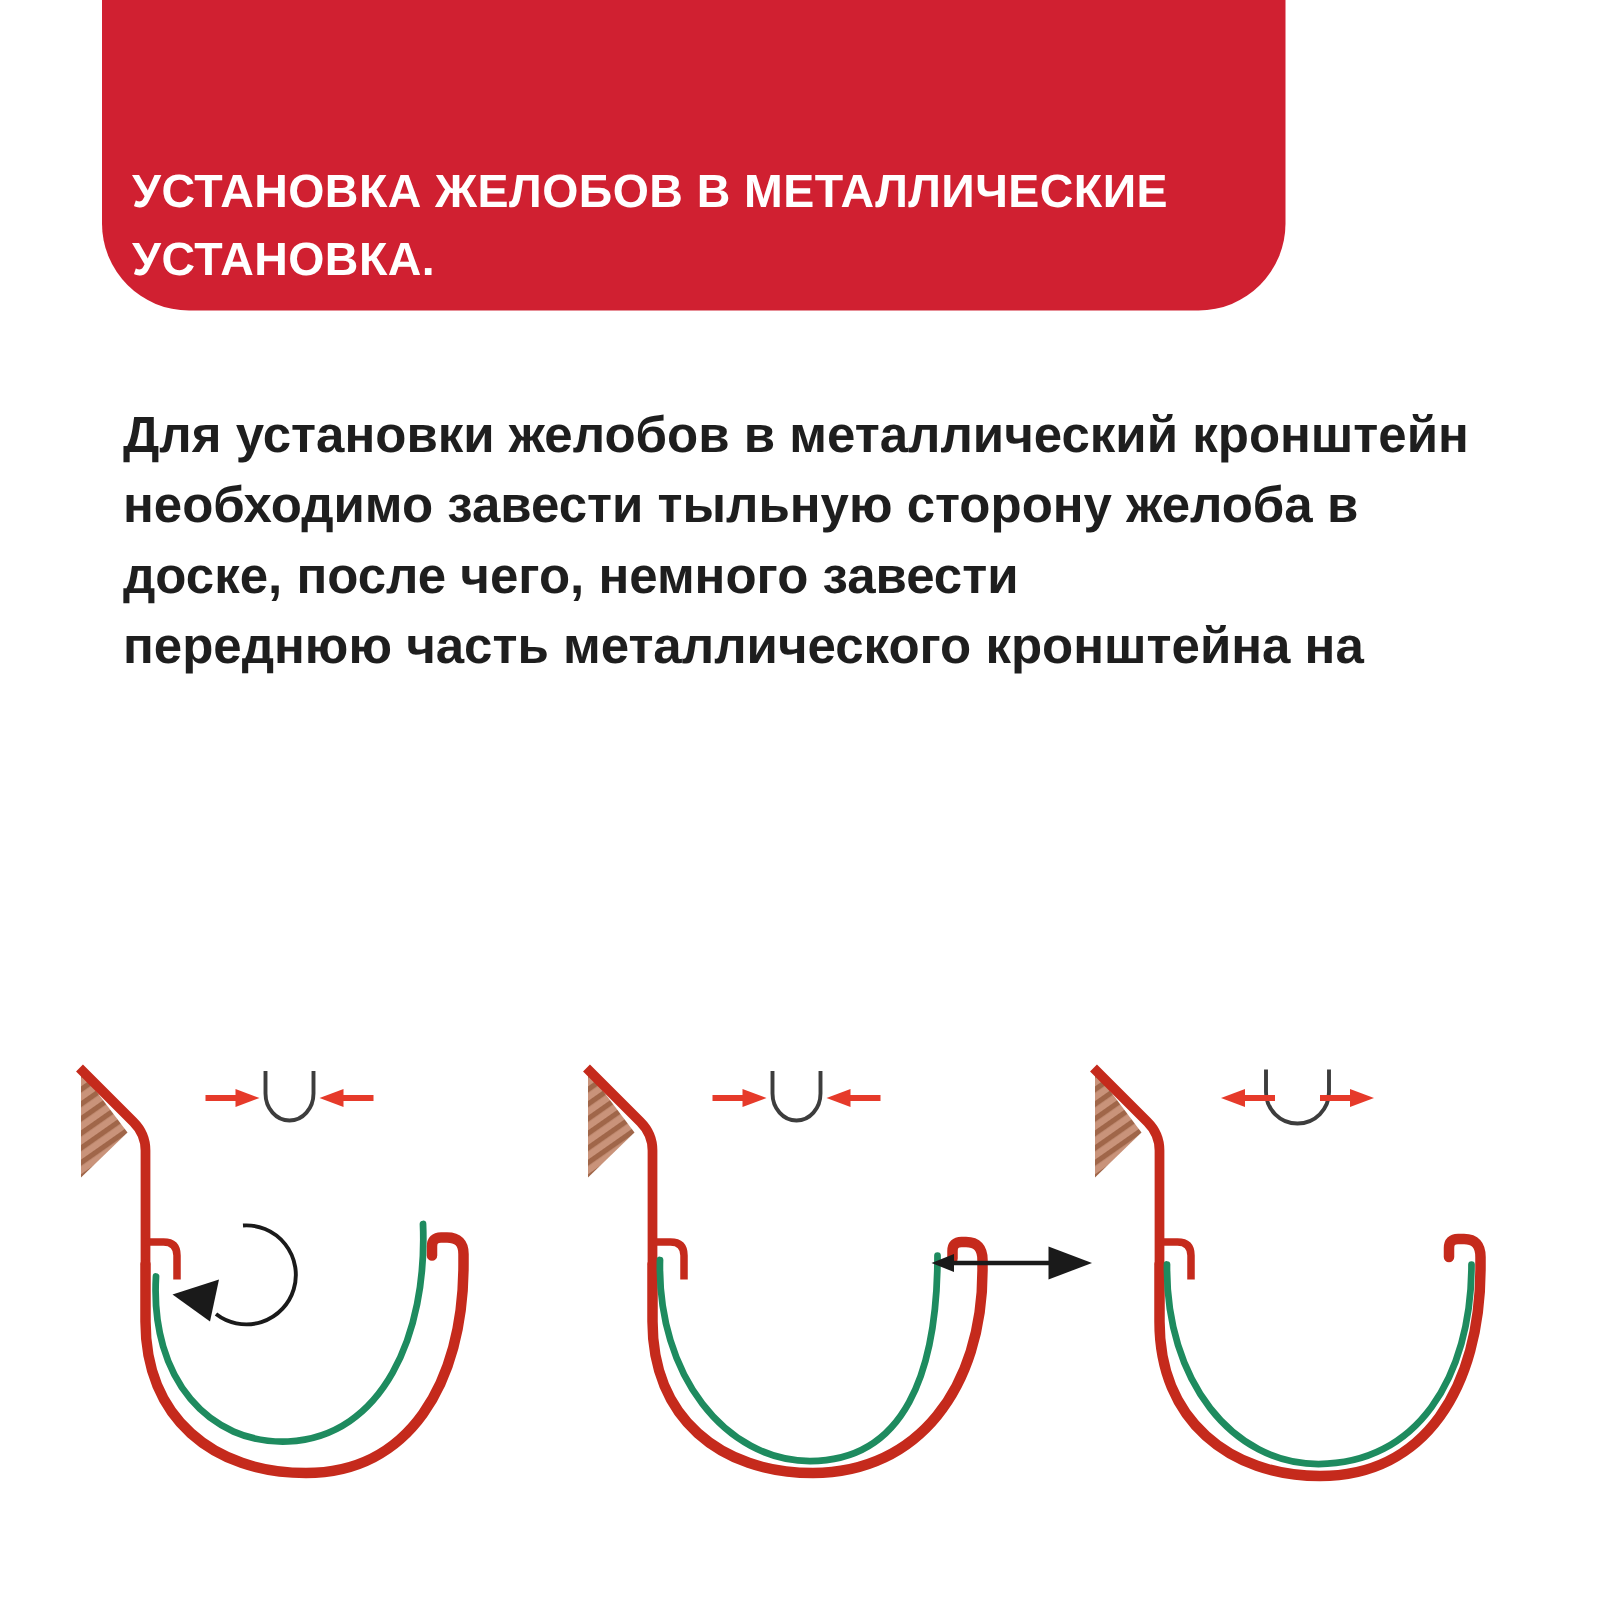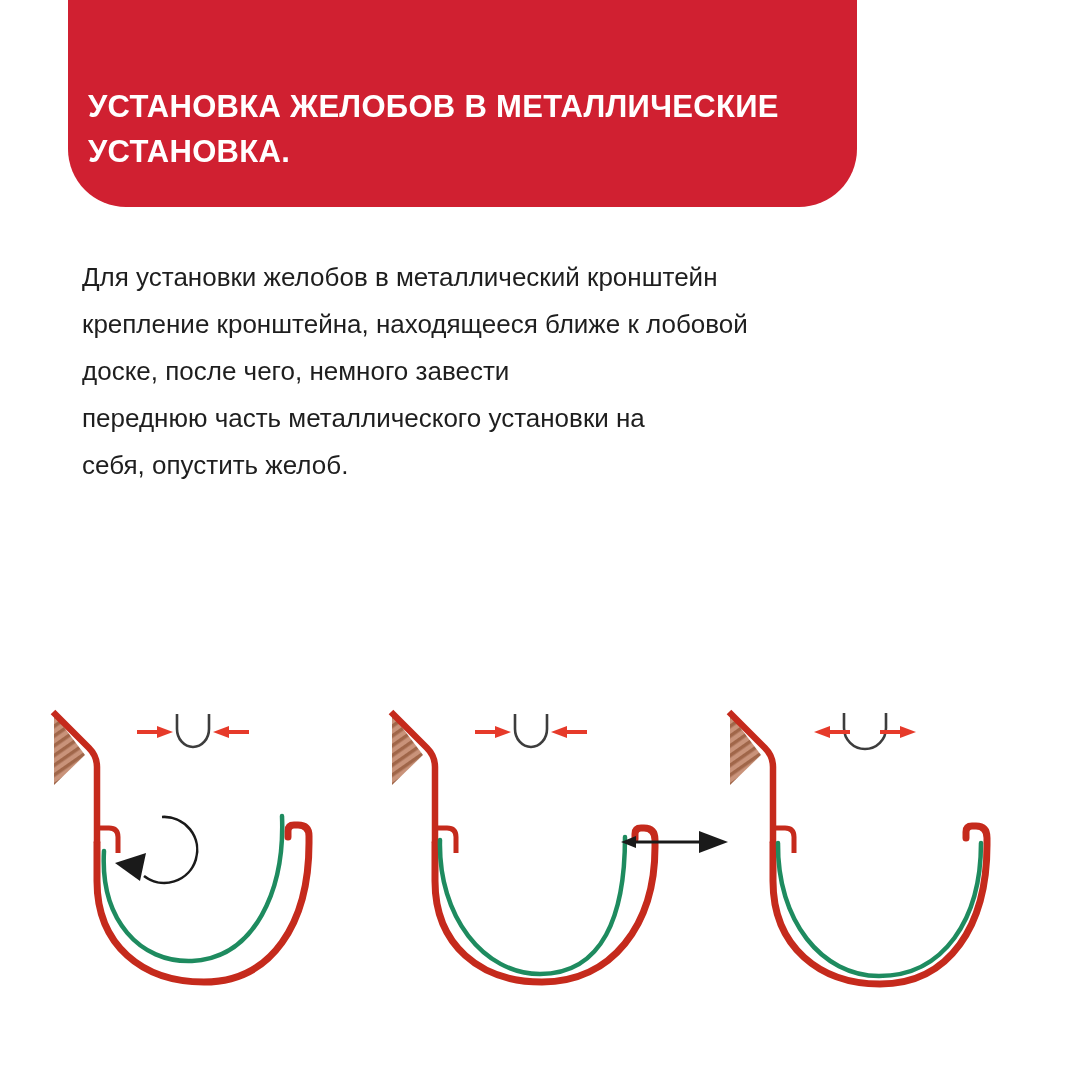--- a/index.html
+++ b/index.html
@@ -17,29 +17,29 @@
   body{background:#e9e9e9;font-family:"Liberation Sans","DejaVu Sans",sans-serif;}
   .canvas{
     position:relative;width:1080px;height:1080px;background:var(--page-bg);
     overflow:hidden;margin:0 auto;
   }
   .header-card{
     position:absolute;left:68px;top:0;width:789px;height:207px;
     background:var(--header-red);
     border-radius:0 0 58px 58px;
     box-sizing:border-box;
-    padding:84px 30px 0 20px;
+    padding:105px 30px 0 20px;
   }
   .header-title{
     color:#ffffff;font-size:31px;font-weight:bold;line-height:45px;
     letter-spacing:0.3px;
   }
   .body-text{
-    position:absolute;left:82px;top:254px;width:960px;
-    color:var(--text-color);font-size:26px;line-height:47px;font-weight:400;
+    position:absolute;left:82px;top:267px;width:960px;
+    color:var(--text-color);font-size:34px;line-height:47px;font-weight:700;
   }
   .body-line{white-space:nowrap;}
   .diagrams{
     position:absolute;left:0;top:695px;width:1080px;height:340px;
     display:flex;justify-content:flex-start;padding-left:40px;box-sizing:border-box;
   }
   .diagram{width:330px;height:335px;flex:0 0 330px;margin-right:8px;}
   .diagram svg{overflow:visible;display:block;}
   
   .red-stroke{stroke:var(--bracket-red);fill:none;}
@@ -57,24 +57,23 @@
 
   <div class="header-card">
     <div class="header-title">
       <span>УСТАНОВКА ЖЕЛОБОВ В МЕТАЛЛИЧЕСКИЕ</span><br>
       <span>УСТАНОВКА.</span>
     </div>
   </div>
 
   <div class="body-text">
     <div class="body-line">Для установки желобов в металлический кронштейн</div>
-    <div class="body-line">крепление кронштейна, находящееся ближе к лобовой</div>
+    <div class="body-line">необходимо завести тыльную сторону желоба в</div>
     <div class="body-line">доске, после чего, немного завести</div>
-    <div class="body-line">переднюю часть металлического установки на</div>
-    <div class="body-line">себя, опустить желоб.</div>
+    <div class="body-line">переднюю часть металлического кронштейна на</div>
   </div>
 
   <svg width="0" height="0" style="position:absolute" aria-hidden="true">
     <defs>
       <pattern id="woodp" width="8" height="8" patternUnits="userSpaceOnUse" patternTransform="rotate(55)">
         <rect width="8" height="8" fill="var(--wood-base)"></rect>
         <rect width="3.5" height="8" fill="var(--wood-stripe)"></rect>
       </pattern>
     </defs>
   </svg>

